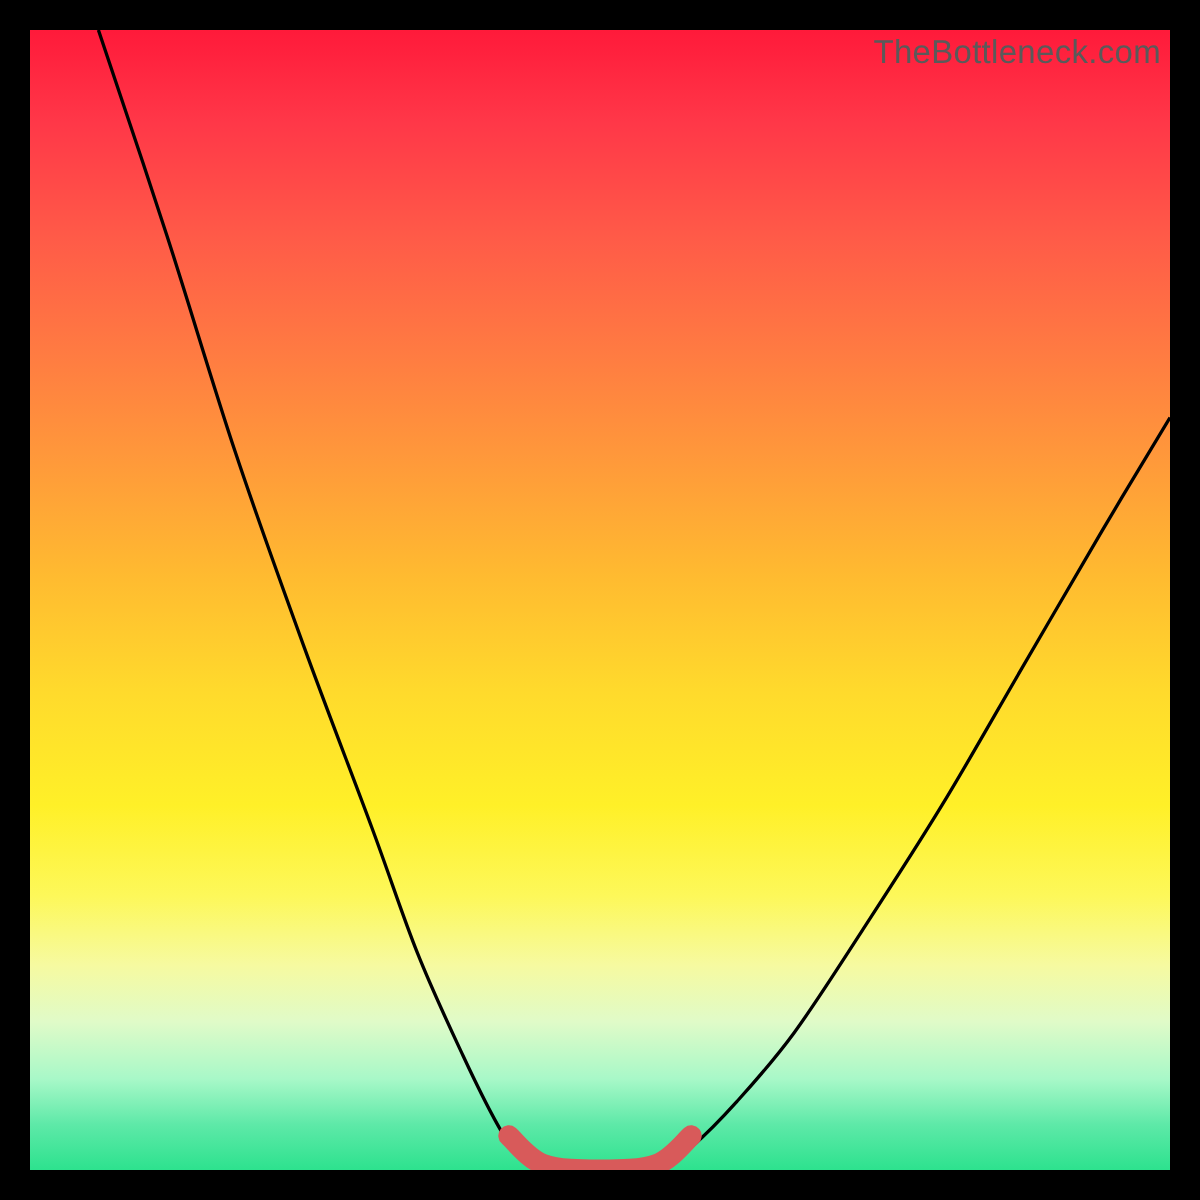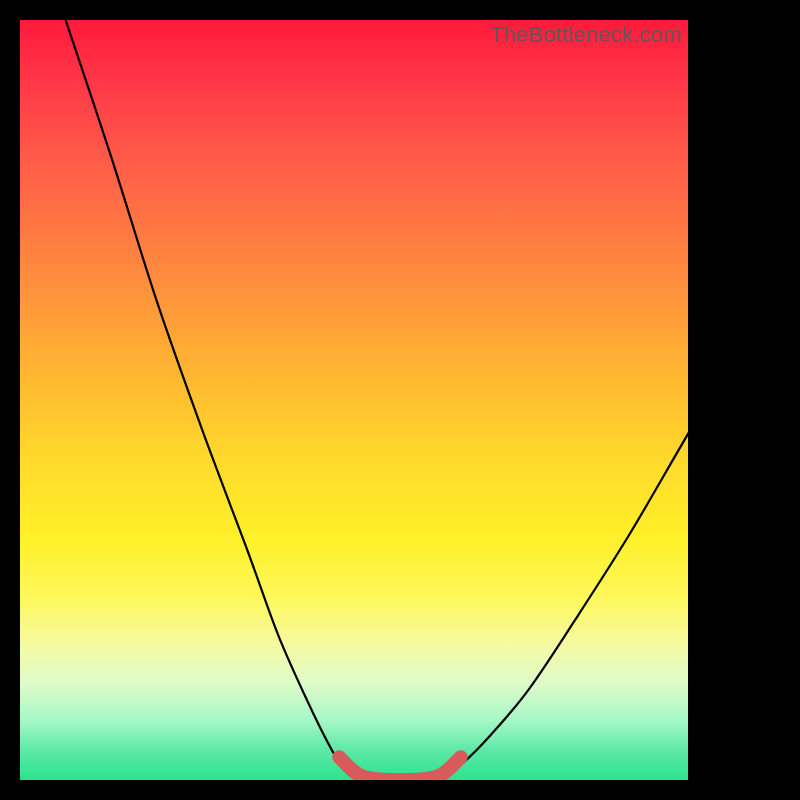--- a/index.html
+++ b/index.html
@@ -16,21 +16,21 @@
     left: 0;
     top: 0;
     width: 800px;
     height: 800px;
     background: #000;
   }
   .plot {
     position: absolute;
     left: 20px;
     top: 20px;
-    width: 668px;
+    width: 760px;
     height: 760px;
     background: linear-gradient(
       to bottom,
       #ff1a3a 0%,
       #ff3748 8%,
       #ff5a48 18%,
       #ff7a42 28%,
       #ff9a3a 38%,
       #ffbb30 48%,
       #ffda2c 58%,

